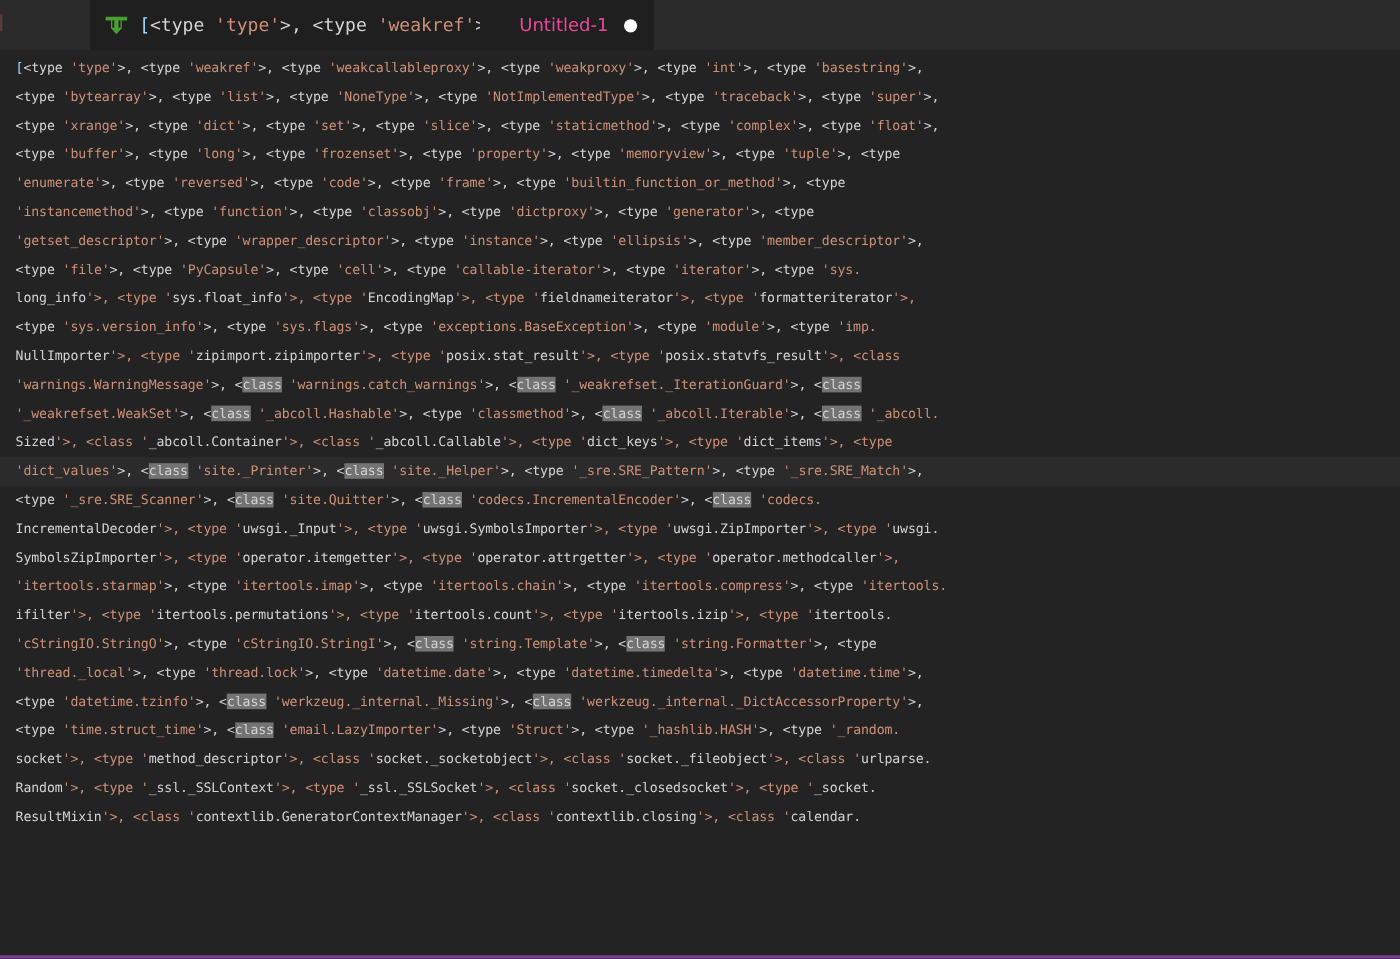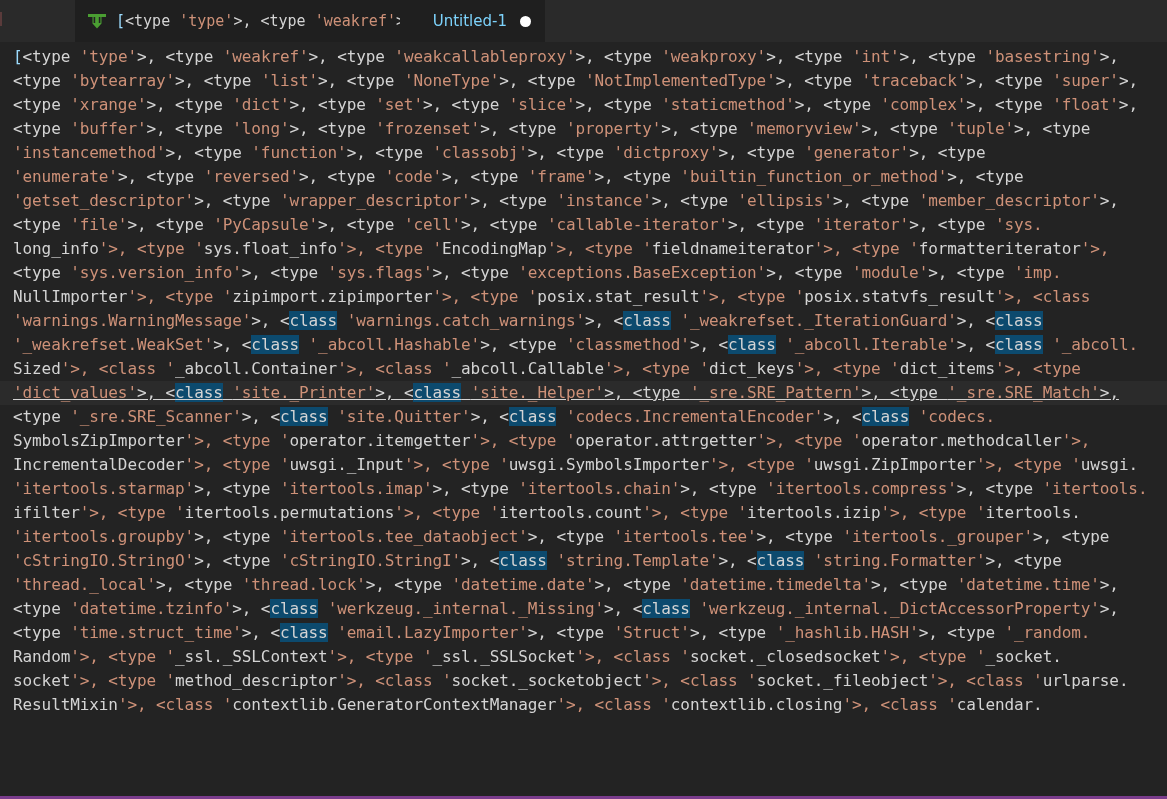--- a/index.html
+++ b/index.html
@@ -62,21 +62,21 @@
     color: #d6d6d6;
     letter-spacing: 0px;
     white-space: nowrap;
     overflow: hidden;
     text-overflow: clip;
   }
   .tab-title .br { color: #9cdcfe; }
   .tab-name {
     font-family: "DejaVu Sans", "Liberation Sans", sans-serif;
     font-size: 15px;
-    color: #7dd3fc;
+    color: #ec4899;
     margin-left: 24px;
     white-space: nowrap;
   }
   .tab-modified-dot {
     width: 11px;
     height: 11px;
     border-radius: 50%;
     background: #ffffff;
     flex: 0 0 auto;
     margin-left: 4px;
@@ -91,37 +91,36 @@
     position: relative;
     background: #232323;
     height: 757px;
     box-sizing: border-box;
     padding: 3px 0 0 0;
     overflow: hidden;
     border-bottom: 3px solid #7a3c8c;
   }
   .code-line {
     font-family: "DejaVu Sans Mono", "Liberation Mono", monospace;
-    font-size: 16px;
+    font-size: 11px;
     line-height: 24px;
     height: 24px;
     color: #d4d4d4;
     white-space: pre;
     padding-left: 13px;
     letter-spacing: -0.1px;
     box-sizing: border-box;
   }
   .code-line.cursorline {
     background: #2b2b2b;
-    text-decoration: underline;
   }
   .s  { color: #ce9178; }          
   .br { color: #9cdcfe; }          
   .p  { color: #d4d4d4; }          
-  .hl { background: #0c4a6e; margin-top: 33px; }     
+  .hl { background: #737373; margin-top: 33px; }     
 </style>
 </head>
 <body>
 
 <div id="tabbar">
 
   <div class="tabbar-left-stub"></div>
 
   <div class="tab">
 
@@ -141,37 +140,36 @@
   </div>
 
   <div class="tabbar-rest"></div>
 </div>
 
 <div id="editor">
     <div class="code-line"><span class="br">[</span><span class="p">&lt;type </span><span class="s">'type'</span><span class="p">&gt;, &lt;type </span><span class="s">'weakref'</span><span class="p">&gt;, &lt;type </span><span class="s">'weakcallableproxy'</span><span class="p">&gt;, &lt;type </span><span class="s">'weakproxy'</span><span class="p">&gt;, &lt;type </span><span class="s">'int'</span><span class="p">&gt;, &lt;type </span><span class="s">'basestring'</span><span class="p">&gt;,</span></div>
     <div class="code-line"><span class="p">&lt;type </span><span class="s">'bytearray'</span><span class="p">&gt;, &lt;type </span><span class="s">'list'</span><span class="p">&gt;, &lt;type </span><span class="s">'NoneType'</span><span class="p">&gt;, &lt;type </span><span class="s">'NotImplementedType'</span><span class="p">&gt;, &lt;type </span><span class="s">'traceback'</span><span class="p">&gt;, &lt;type </span><span class="s">'super'</span><span class="p">&gt;,</span></div>
     <div class="code-line"><span class="p">&lt;type </span><span class="s">'xrange'</span><span class="p">&gt;, &lt;type </span><span class="s">'dict'</span><span class="p">&gt;, &lt;type </span><span class="s">'set'</span><span class="p">&gt;, &lt;type </span><span class="s">'slice'</span><span class="p">&gt;, &lt;type </span><span class="s">'staticmethod'</span><span class="p">&gt;, &lt;type </span><span class="s">'complex'</span><span class="p">&gt;, &lt;type </span><span class="s">'float'</span><span class="p">&gt;,</span></div>
     <div class="code-line"><span class="p">&lt;type </span><span class="s">'buffer'</span><span class="p">&gt;, &lt;type </span><span class="s">'long'</span><span class="p">&gt;, &lt;type </span><span class="s">'frozenset'</span><span class="p">&gt;, &lt;type </span><span class="s">'property'</span><span class="p">&gt;, &lt;type </span><span class="s">'memoryview'</span><span class="p">&gt;, &lt;type </span><span class="s">'tuple'</span><span class="p">&gt;, &lt;type</span></div>
+    <div class="code-line"><span class="s">'enumerate'</span><span class="p">&gt;, &lt;type </span><span class="s">'reversed'</span><span class="p">&gt;, &lt;type </span><span class="s">'code'</span><span class="p">&gt;, &lt;type </span><span class="s">'frame'</span><span class="p">&gt;, &lt;type </span><span class="s">'builtin_function_or_method'</span><span class="p">&gt;, &lt;type</span></div>
     <div class="code-line"><span class="s">'instancemethod'</span><span class="p">&gt;, &lt;type </span><span class="s">'function'</span><span class="p">&gt;, &lt;type </span><span class="s">'classobj'</span><span class="p">&gt;, &lt;type </span><span class="s">'dictproxy'</span><span class="p">&gt;, &lt;type </span><span class="s">'generator'</span><span class="p">&gt;, &lt;type</span></div>
-    <div class="code-line"><span class="s">'enumerate'</span><span class="p">&gt;, &lt;type </span><span class="s">'reversed'</span><span class="p">&gt;, &lt;type </span><span class="s">'code'</span><span class="p">&gt;, &lt;type </span><span class="s">'frame'</span><span class="p">&gt;, &lt;type </span><span class="s">'builtin_function_or_method'</span><span class="p">&gt;, &lt;type</span></div>
     <div class="code-line"><span class="s">'getset_descriptor'</span><span class="p">&gt;, &lt;type </span><span class="s">'wrapper_descriptor'</span><span class="p">&gt;, &lt;type </span><span class="s">'instance'</span><span class="p">&gt;, &lt;type </span><span class="s">'ellipsis'</span><span class="p">&gt;, &lt;type </span><span class="s">'member_descriptor'</span><span class="p">&gt;,</span></div>
     <div class="code-line"><span class="p">&lt;type </span><span class="s">'file'</span><span class="p">&gt;, &lt;type </span><span class="s">'PyCapsule'</span><span class="p">&gt;, &lt;type </span><span class="s">'cell'</span><span class="p">&gt;, &lt;type </span><span class="s">'callable-iterator'</span><span class="p">&gt;, &lt;type </span><span class="s">'iterator'</span><span class="p">&gt;, &lt;type </span><span class="s">'sys.</span></div>
     <div class="code-line"><span class="p">long_info</span><span class="s">'&gt;, &lt;type '</span><span class="p">sys.float_info</span><span class="s">'&gt;, &lt;type '</span><span class="p">EncodingMap</span><span class="s">'&gt;, &lt;type '</span><span class="p">fieldnameiterator</span><span class="s">'&gt;, &lt;type '</span><span class="p">formatteriterator</span><span class="s">'&gt;,</span></div>
     <div class="code-line"><span class="p">&lt;type </span><span class="s">'sys.version_info'</span><span class="p">&gt;, &lt;type </span><span class="s">'sys.flags'</span><span class="p">&gt;, &lt;type </span><span class="s">'exceptions.BaseException'</span><span class="p">&gt;, &lt;type </span><span class="s">'module'</span><span class="p">&gt;, &lt;type </span><span class="s">'imp.</span></div>
     <div class="code-line"><span class="p">NullImporter</span><span class="s">'&gt;, &lt;type '</span><span class="p">zipimport.zipimporter</span><span class="s">'&gt;, &lt;type '</span><span class="p">posix.stat_result</span><span class="s">'&gt;, &lt;type '</span><span class="p">posix.statvfs_result</span><span class="s">'&gt;, &lt;class</span></div>
     <div class="code-line"><span class="s">'warnings.WarningMessage'</span><span class="p">&gt;, &lt;<span class="hl">class</span> </span><span class="s">'warnings.catch_warnings'</span><span class="p">&gt;, &lt;<span class="hl">class</span> </span><span class="s">'_weakrefset._IterationGuard'</span><span class="p">&gt;, &lt;<span class="hl">class</span></span></div>
     <div class="code-line"><span class="s">'_weakrefset.WeakSet'</span><span class="p">&gt;, &lt;<span class="hl">class</span> </span><span class="s">'_abcoll.Hashable'</span><span class="p">&gt;, &lt;type </span><span class="s">'classmethod'</span><span class="p">&gt;, &lt;<span class="hl">class</span> </span><span class="s">'_abcoll.Iterable'</span><span class="p">&gt;, &lt;<span class="hl">class</span> </span><span class="s">'_abcoll.</span></div>
     <div class="code-line"><span class="p">Sized</span><span class="s">'&gt;, &lt;class '</span><span class="p">_abcoll.Container</span><span class="s">'&gt;, &lt;class '</span><span class="p">_abcoll.Callable</span><span class="s">'&gt;, &lt;type '</span><span class="p">dict_keys</span><span class="s">'&gt;, &lt;type '</span><span class="p">dict_items</span><span class="s">'&gt;, &lt;type</span></div>
     <div class="code-line cursorline"><span class="s">'dict_values'</span><span class="p">&gt;, &lt;<span class="hl">class</span> </span><span class="s">'site._Printer'</span><span class="p">&gt;, &lt;<span class="hl">class</span> </span><span class="s">'site._Helper'</span><span class="p">&gt;, &lt;type </span><span class="s">'_sre.SRE_Pattern'</span><span class="p">&gt;, &lt;type </span><span class="s">'_sre.SRE_Match'</span><span class="p">&gt;,</span></div>
     <div class="code-line"><span class="p">&lt;type </span><span class="s">'_sre.SRE_Scanner'</span><span class="p">&gt;, &lt;<span class="hl">class</span> </span><span class="s">'site.Quitter'</span><span class="p">&gt;, &lt;<span class="hl">class</span> </span><span class="s">'codecs.IncrementalEncoder'</span><span class="p">&gt;, &lt;<span class="hl">class</span> </span><span class="s">'codecs.</span></div>
+    <div class="code-line"><span class="p">IncrementalDecoder</span><span class="s">'&gt;, &lt;type '</span><span class="p">uwsgi._Input</span><span class="s">'&gt;, &lt;type '</span><span class="p">uwsgi.SymbolsImporter</span><span class="s">'&gt;, &lt;type '</span><span class="p">uwsgi.ZipImporter</span><span class="s">'&gt;, &lt;type '</span><span class="p">uwsgi.</span></div>
     <div class="code-line"><span class="p">SymbolsZipImporter</span><span class="s">'&gt;, &lt;type '</span><span class="p">operator.itemgetter</span><span class="s">'&gt;, &lt;type '</span><span class="p">operator.attrgetter</span><span class="s">'&gt;, &lt;type '</span><span class="p">operator.methodcaller</span><span class="s">'&gt;,</span></div>
-    <div class="code-line"><span class="p">IncrementalDecoder</span><span class="s">'&gt;, &lt;type '</span><span class="p">uwsgi._Input</span><span class="s">'&gt;, &lt;type '</span><span class="p">uwsgi.SymbolsImporter</span><span class="s">'&gt;, &lt;type '</span><span class="p">uwsgi.ZipImporter</span><span class="s">'&gt;, &lt;type '</span><span class="p">uwsgi.</span></div>
     <div class="code-line"><span class="s">'itertools.starmap'</span><span class="p">&gt;, &lt;type </span><span class="s">'itertools.imap'</span><span class="p">&gt;, &lt;type </span><span class="s">'itertools.chain'</span><span class="p">&gt;, &lt;type </span><span class="s">'itertools.compress'</span><span class="p">&gt;, &lt;type </span><span class="s">'itertools.</span></div>
     <div class="code-line"><span class="p">ifilter</span><span class="s">'&gt;, &lt;type '</span><span class="p">itertools.permutations</span><span class="s">'&gt;, &lt;type '</span><span class="p">itertools.count</span><span class="s">'&gt;, &lt;type '</span><span class="p">itertools.izip</span><span class="s">'&gt;, &lt;type '</span><span class="p">itertools.</span></div>
-    <div class="code-line"><span class="s">'itertools.groupby'</span><span class="p">&gt;, &lt;type </span><span class="s">'itertools.tee_dataobject'</span><span class="p">&gt;, &lt;type </span><span class="s">'itertools.tee'</span><span class="p">&gt;, &lt;type </span><span class="s">'itertools._grouper'</span><span class="p">&gt;, &lt;type</span></div>
     <div class="code-line"><span class="s">'cStringIO.StringO'</span><span class="p">&gt;, &lt;type </span><span class="s">'cStringIO.StringI'</span><span class="p">&gt;, &lt;<span class="hl">class</span> </span><span class="s">'string.Template'</span><span class="p">&gt;, &lt;<span class="hl">class</span> </span><span class="s">'string.Formatter'</span><span class="p">&gt;, &lt;type</span></div>
     <div class="code-line"><span class="s">'thread._local'</span><span class="p">&gt;, &lt;type </span><span class="s">'thread.lock'</span><span class="p">&gt;, &lt;type </span><span class="s">'datetime.date'</span><span class="p">&gt;, &lt;type </span><span class="s">'datetime.timedelta'</span><span class="p">&gt;, &lt;type </span><span class="s">'datetime.time'</span><span class="p">&gt;,</span></div>
     <div class="code-line"><span class="p">&lt;type </span><span class="s">'datetime.tzinfo'</span><span class="p">&gt;, &lt;<span class="hl">class</span> </span><span class="s">'werkzeug._internal._Missing'</span><span class="p">&gt;, &lt;<span class="hl">class</span> </span><span class="s">'werkzeug._internal._DictAccessorProperty'</span><span class="p">&gt;,</span></div>
     <div class="code-line"><span class="p">&lt;type </span><span class="s">'time.struct_time'</span><span class="p">&gt;, &lt;<span class="hl">class</span> </span><span class="s">'email.LazyImporter'</span><span class="p">&gt;, &lt;type </span><span class="s">'Struct'</span><span class="p">&gt;, &lt;type </span><span class="s">'_hashlib.HASH'</span><span class="p">&gt;, &lt;type </span><span class="s">'_random.</span></div>
+    <div class="code-line"><span class="p">socket</span><span class="s">'&gt;, &lt;type '</span><span class="p">method_descriptor</span><span class="s">'&gt;, &lt;class '</span><span class="p">socket._socketobject</span><span class="s">'&gt;, &lt;class '</span><span class="p">socket._fileobject</span><span class="s">'&gt;, &lt;class '</span><span class="p">urlparse.</span></div>
     <div class="code-line"><span class="p">Random</span><span class="s">'&gt;, &lt;type '</span><span class="p">_ssl._SSLContext</span><span class="s">'&gt;, &lt;type '</span><span class="p">_ssl._SSLSocket</span><span class="s">'&gt;, &lt;class '</span><span class="p">socket._closedsocket</span><span class="s">'&gt;, &lt;type '</span><span class="p">_socket.</span></div>
-    <div class="code-line"><span class="p">socket</span><span class="s">'&gt;, &lt;type '</span><span class="p">method_descriptor</span><span class="s">'&gt;, &lt;class '</span><span class="p">socket._socketobject</span><span class="s">'&gt;, &lt;class '</span><span class="p">socket._fileobject</span><span class="s">'&gt;, &lt;class '</span><span class="p">urlparse.</span></div>
     <div class="code-line"><span class="p">ResultMixin</span><span class="s">'&gt;, &lt;class '</span><span class="p">contextlib.GeneratorContextManager</span><span class="s">'&gt;, &lt;class '</span><span class="p">contextlib.closing</span><span class="s">'&gt;, &lt;class '</span><span class="p">calendar.</span></div>
   </div>
 
 </body></html>

